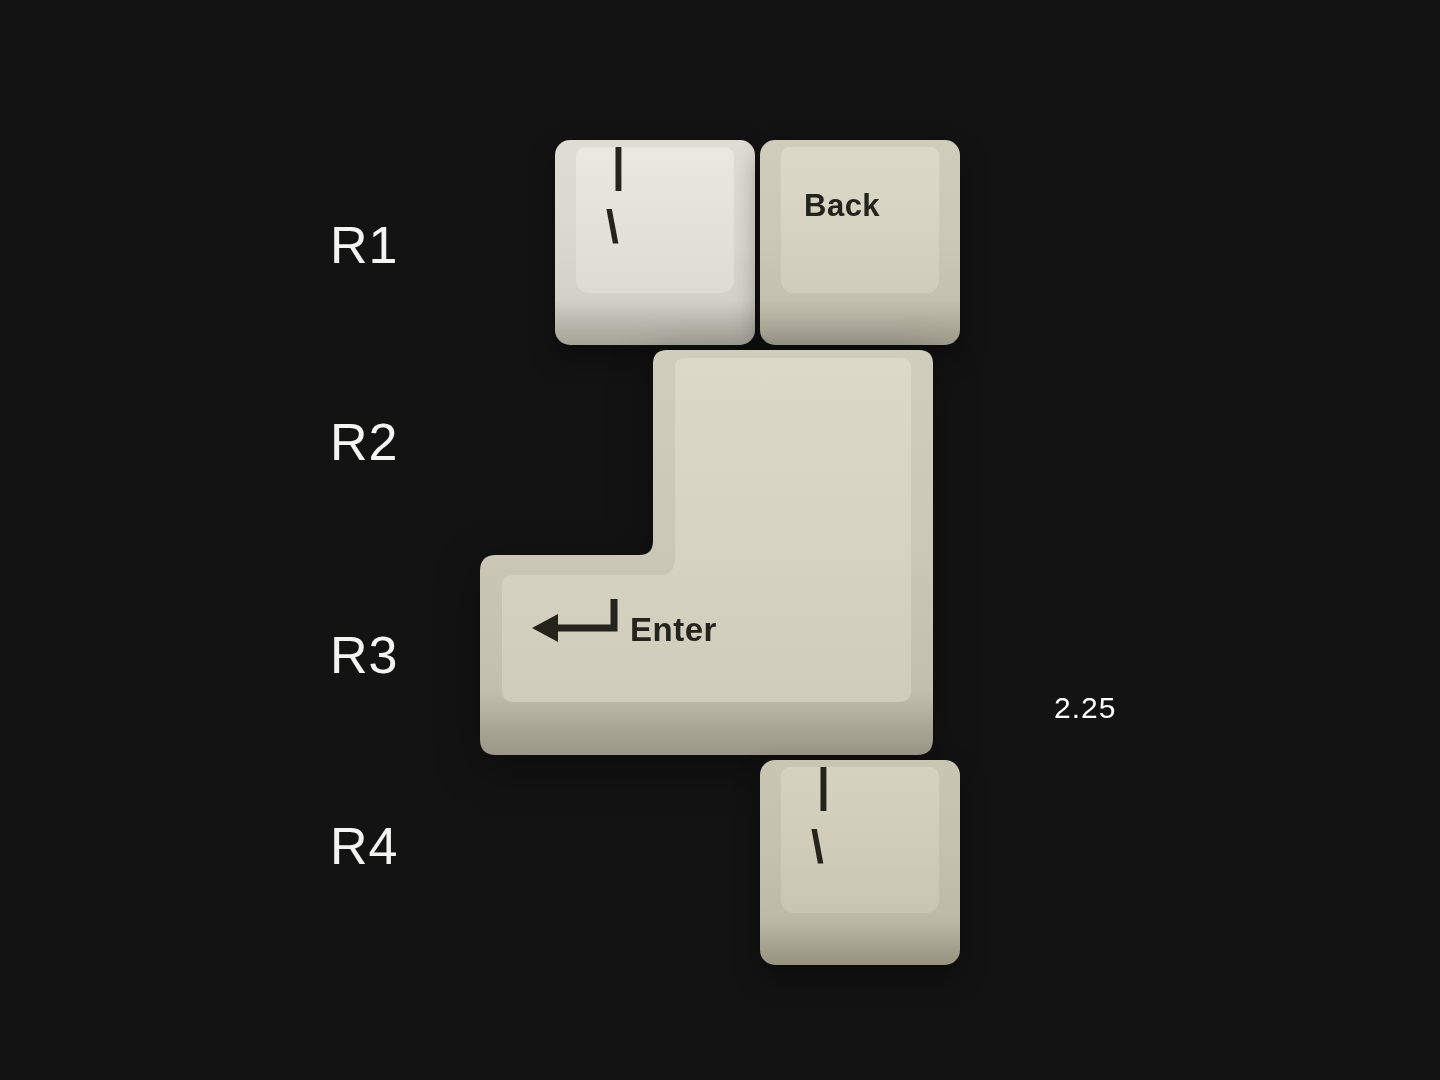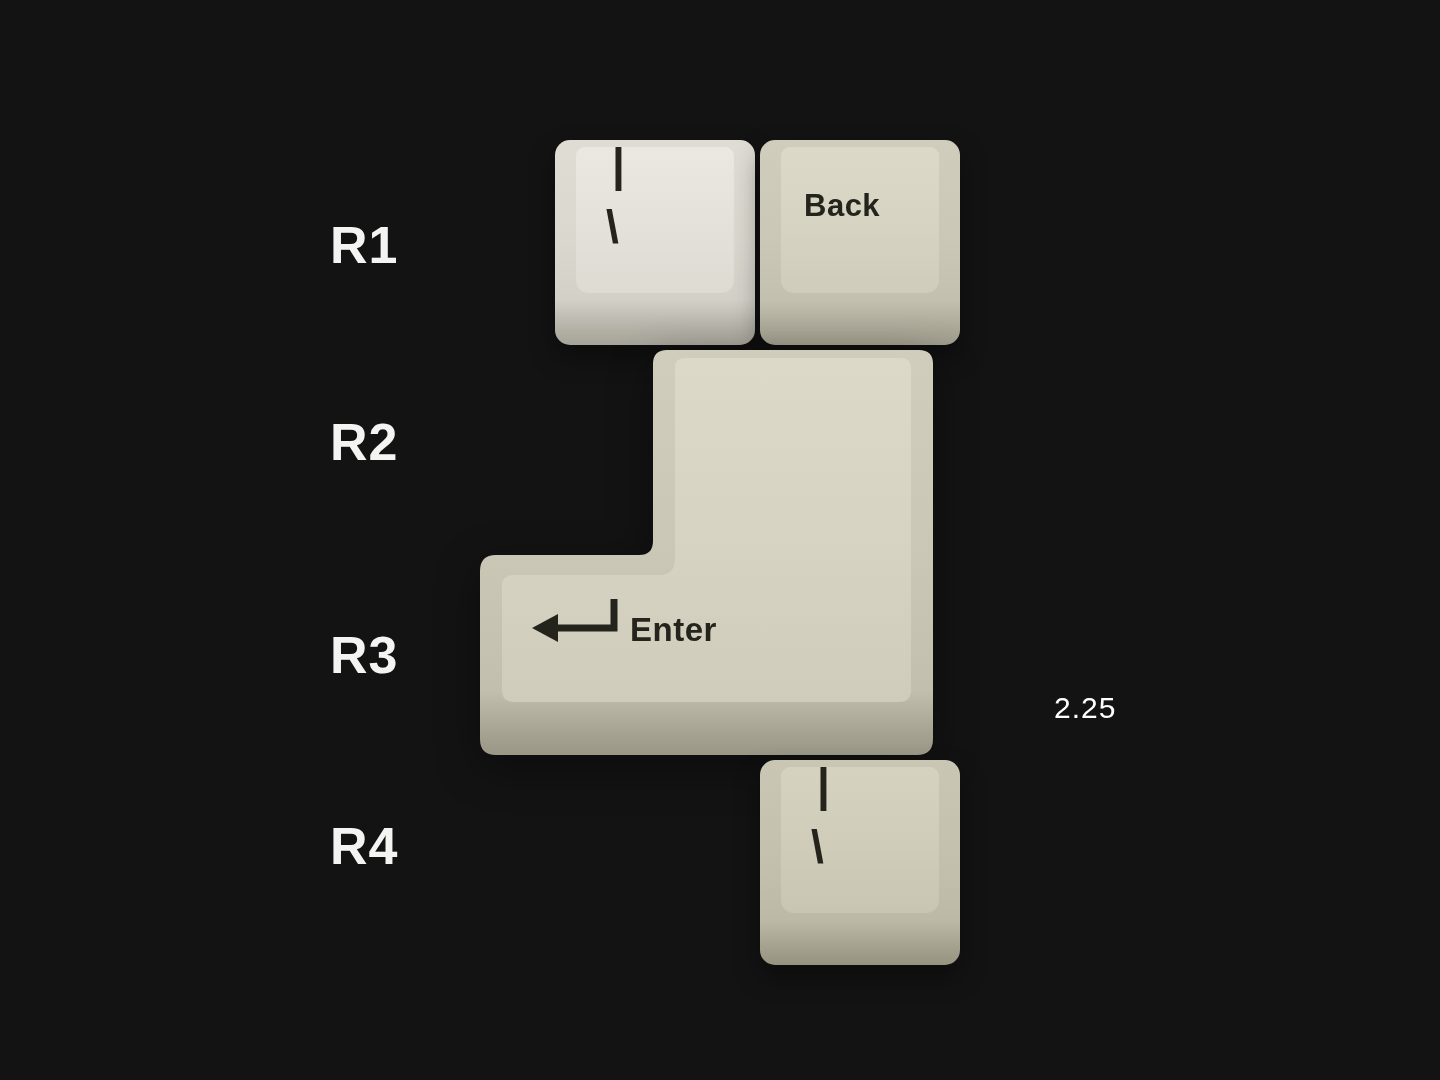--- a/index.html
+++ b/index.html
@@ -5,21 +5,21 @@
   html,body { margin:0; padding:0; background:#131313; }
   .stage {
     position:relative; width:1440px; height:1080px;
     background:#131313; overflow:hidden;
     font-family:"Liberation Sans", sans-serif;
   }
 
   
   .row-label {
     position:absolute; left:330px;
-    color:#f4f4f2; font-size:52px; font-weight:700;
+    color:#f4f4f2; font-size:52px; font-weight:400;
     letter-spacing:1px; line-height:1;
     font-family:"Liberation Sans", sans-serif;
   }
 
   
   .keycap { position:absolute; width:200px; height:205px; }
   .keycap .skirt {
     position:absolute; inset:0; border-radius:15px;
     box-shadow:0 12px 26px rgba(0,0,0,0.38);
   }

